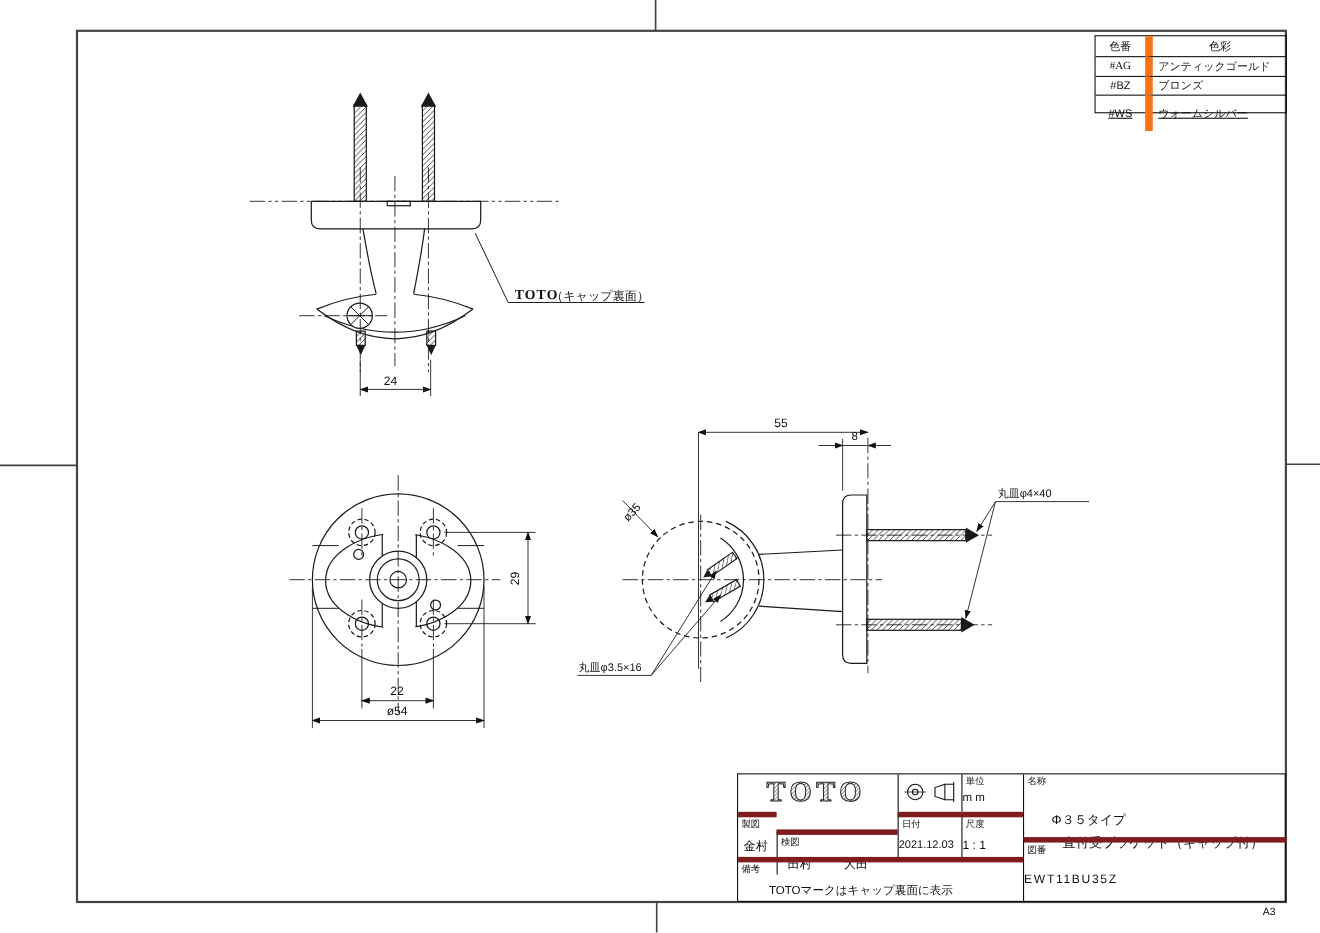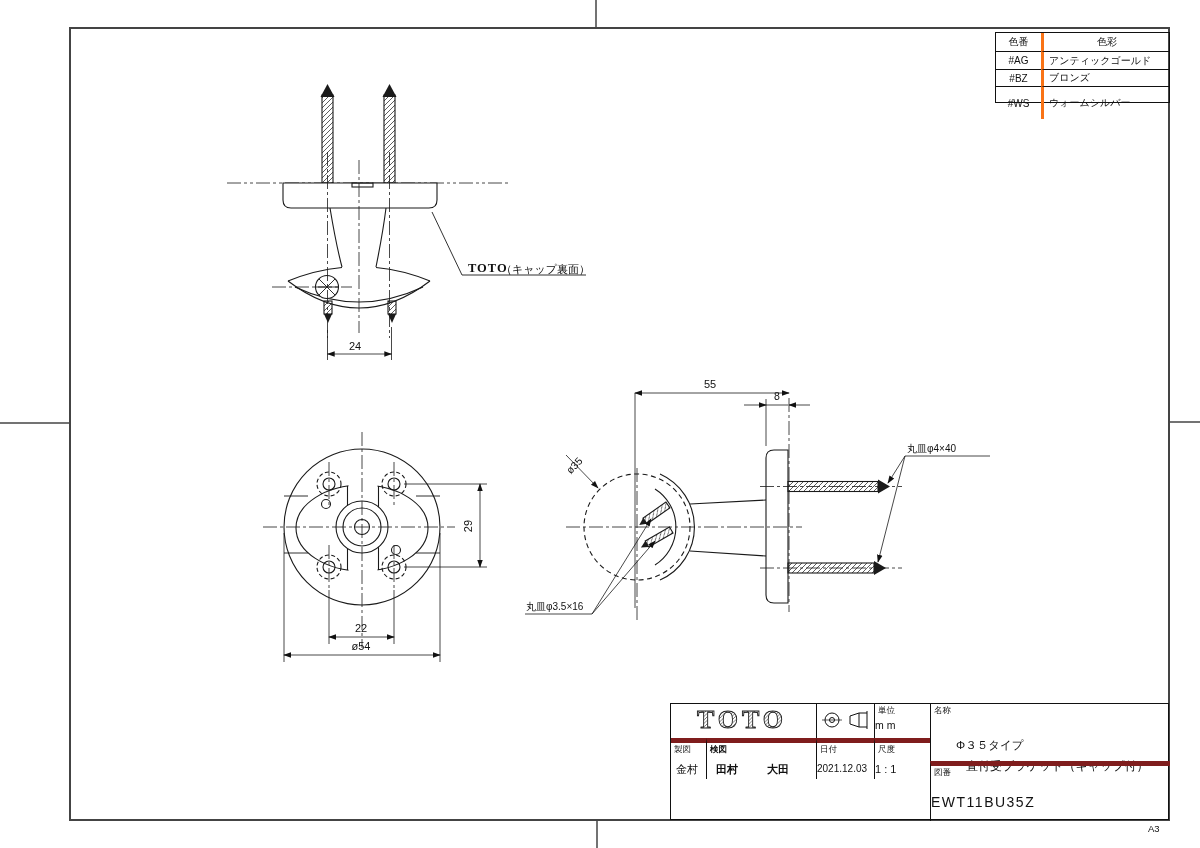--- a/index.html
+++ b/index.html
@@ -2,28 +2,28 @@
 <html><head>
 <meta charset="utf-8">
 <style>
   html,body{margin:0;padding:0;background:#fff;}
   .sheet{position:relative;width:1200px;height:848px;background:#fff;overflow:hidden;
          font-family:"Liberation Sans",sans-serif;color:#111;}
   .sheet svg{position:absolute;left:0;top:0;}
   .abs{position:absolute;box-sizing:border-box;}
   
   .ctable{border:1px solid #111;}
-  .ctable .cell{position:absolute;box-sizing:border-box;border-left:3px solid #f97316;border-top:1px solid #111;
+  .ctable .cell{position:absolute;box-sizing:border-box;border-left:7px solid #f97316;border-top:1px solid #111;
                 font-size:10px;display:flex;align-items:center;}
   .ctable .c0{left:0;width:45px;justify-content:center;border-left:none;}
   .ctable .c1{left:45px;width:129px;padding-left:5px;}
   .ctable .r0{top:0;height:18px;border-top:none;}
   .ctable .r1{top:18px;height:18px;}
   .ctable .r2{top:36px;height:17px;}
-  .ctable .r3{top:53px;height:33px;}
+  .ctable .r3{top:53px;height:33px;text-decoration:underline;}
   .ctable .hdr{justify-content:center;padding-left:0;}
   
   .tb{border:1.5px solid #111;}
   .tb .cell{position:absolute;box-sizing:border-box;border-left:1px solid #111;border-top:5px solid #7f1d1d;}
   .lbl{position:absolute;top:1px;left:3px;font-size:8.5px;}
   .val{position:absolute;font-size:11px;white-space:nowrap;}
   .center{left:0;right:0;text-align:left;}
 </style>
 </head>
 <body>
@@ -241,21 +241,21 @@
       </g>
       <text x="526" y="610" font-size="10" fill="#111" stroke="none">丸皿φ3.5×16</text>
     </g>
 
     <text x="1148" y="832" font-size="9.5" fill="#111">A3</text>
   </svg>
 
   <div class="abs ctable" style="left:995px;top:32px;width:175px;height:71px;">
     <div class="cell c0 r0 hdr">色番</div>
     <div class="cell c1 r0 hdr">色彩</div>
-    <div class="cell c0 r1" style="justify-content:center;">#AG</div>
+    <div class="cell c0 r1" style="justify-content:center;font-family:Liberation Serif, serif;">#AG</div>
     <div class="cell c1 r1">アンティックゴールド</div>
     <div class="cell c0 r2" style="justify-content:center;">#BZ</div>
     <div class="cell c1 r2">ブロンズ</div>
     <div class="cell c0 r3" style="justify-content:center;">#WS</div>
     <div class="cell c1 r3">ウォームシルバー</div>
   </div>
 
   <div class="abs tb" style="left:670px;top:703px;width:499px;height:117px;">
 
     <div class="cell" style="left:0;top:0;width:145px;height:34px;border-left:none;border-top:none;">
@@ -278,39 +278,43 @@
     </div>
     <div class="cell" style="left:203px;top:0;width:56px;height:34px;border-top:none;">
       <span class="lbl">単位</span>
       <span class="val center" style="top:15px;font-size:10.5px;">m m</span>
     </div>
 
     <div class="cell" style="left:0;top:34px;width:35px;height:41px;border-left:none;">
       <span class="lbl">製図</span>
       <span class="val" style="top:19px;left:5px;text-align:right;">金村</span>
     </div>
-    <div class="cell" style="left:35px;top:34px;width:110px;height:41px;font-weight:bold;">
+    <div class="cell" style="left:35px;top:50px;width:110px;height:41px;">
       <span class="lbl">検図</span>
       <span class="val" style="top:19px;left:9px;">田村</span>
       <span class="val" style="top:19px;left:60px;">大田</span>
     </div>
     <div class="cell" style="left:145px;top:34px;width:58px;height:41px;">
       <span class="lbl">日付</span>
       <span class="val center" style="top:20px;font-size:10px;">2021.12.03</span>
     </div>
     <div class="cell" style="left:203px;top:34px;width:56px;height:41px;">
       <span class="lbl">尺度</span>
       <span class="val center" style="top:20px;">1 : 1</span>
     </div>
 
+    <div class="cell" style="left:0;top:75px;width:259px;height:42px;border-left:none;">
+      <span class="lbl">備考</span>
+      <span class="val" style="top:19px;left:28px;font-size:10.5px;">TOTOマークはキャップ裏面に表示</span>
+    </div>
 
     <div class="cell" style="left:259px;top:0;width:200px;height:57px;border-top:none;">
       <span class="lbl">名称</span>
       <span class="val" style="top:18px;left:35px;font-size:12px;margin-top:36px;">直付受ブラケット（キャップ付）</span>
       <span class="val" style="top:34px;left:25px;font-size:11.5px;">Φ３５タイプ</span>
     </div>
     <div class="cell" style="left:259px;top:57px;width:240px;height:60px;">
       <span class="lbl">図番</span>
-      <span class="val center" style="top:28px;font-size:14px;letter-spacing:1.5px;">EWT11BU35Z</span>
+      <span class="val center" style="top:28px;font-size:11px;letter-spacing:1.5px;">EWT11BU35Z</span>
     </div>
   </div>
 
 </div>
 
 </body></html>

